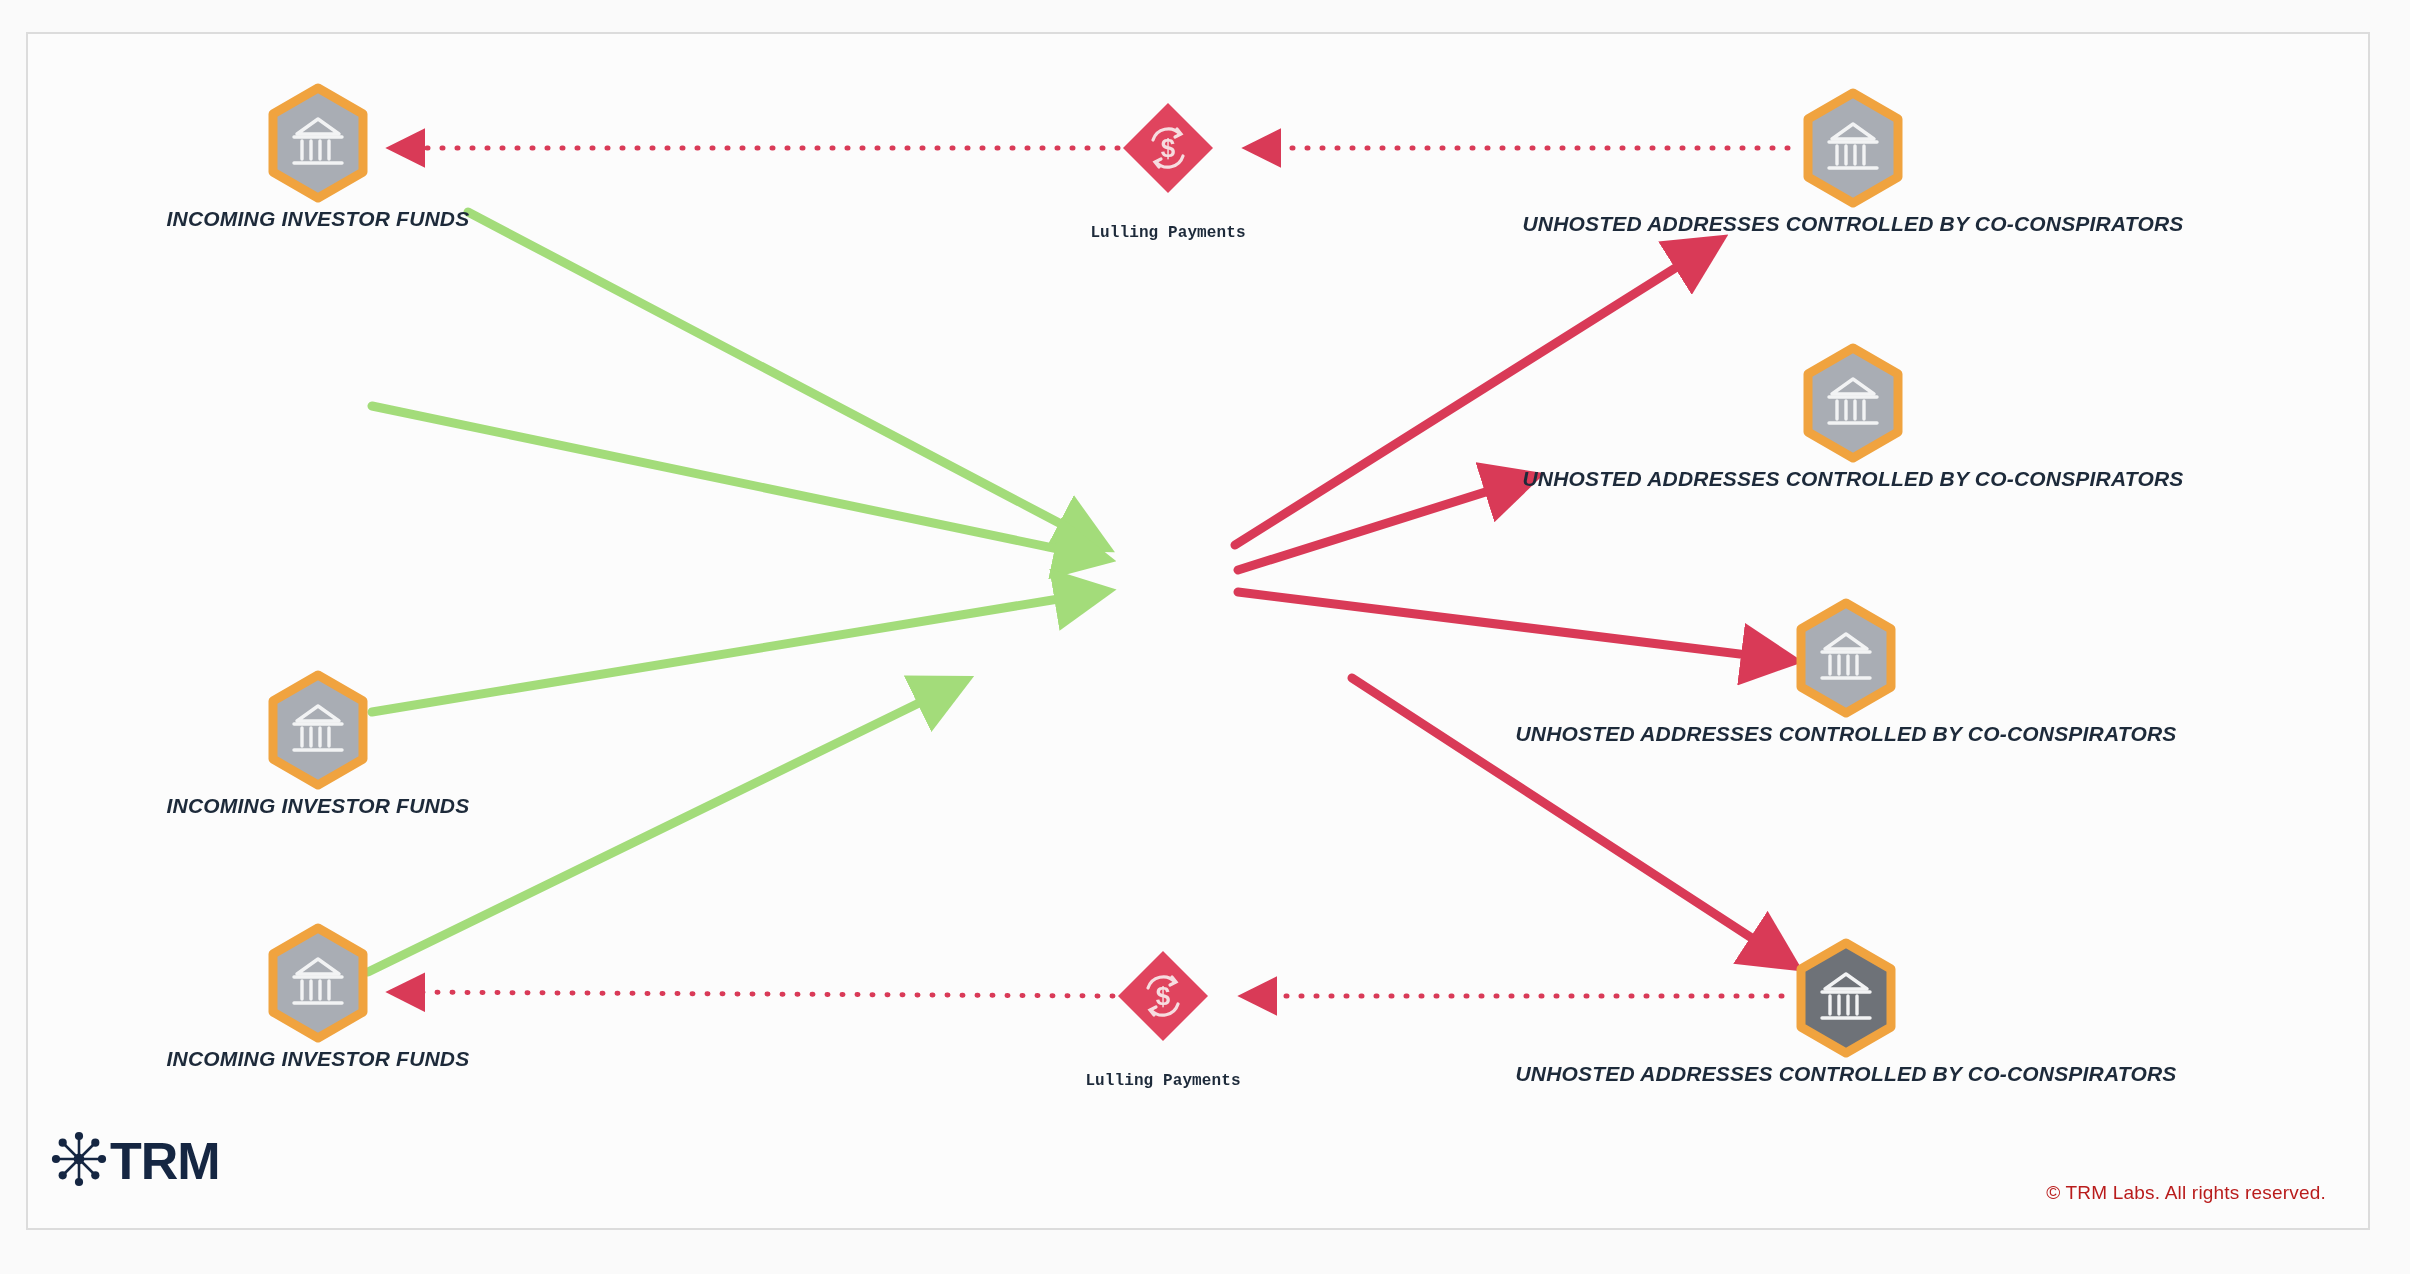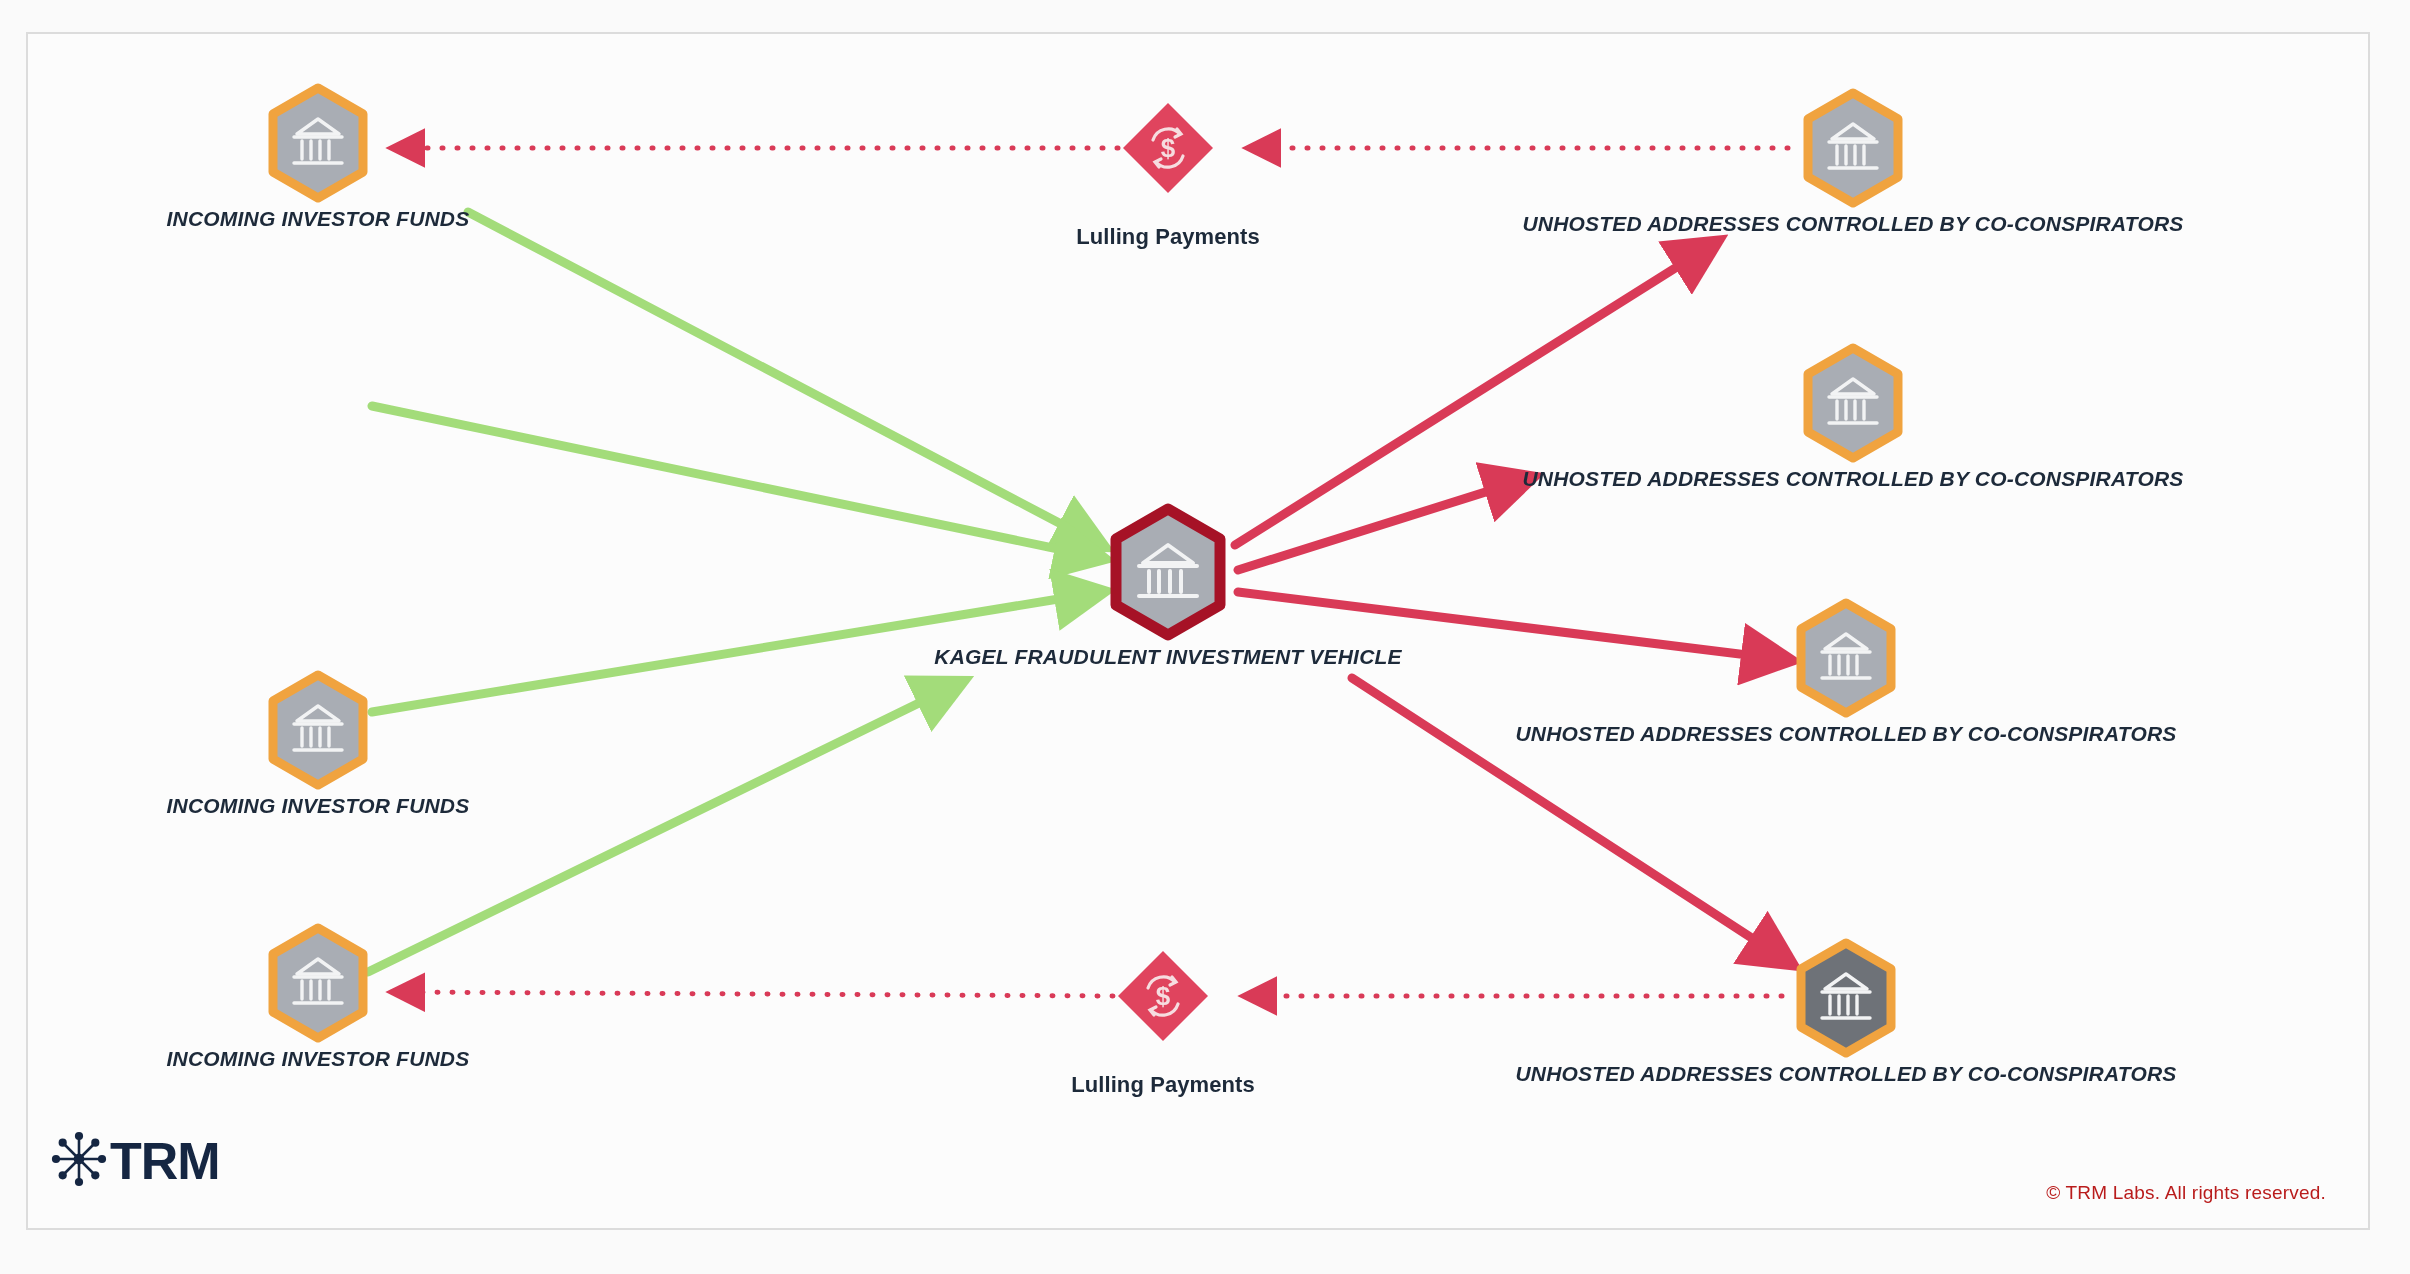--- a/index.html
+++ b/index.html
@@ -59,22 +59,23 @@
     font-size: 21px;
     font-weight: 700;
     font-style: italic;
     letter-spacing: 0.2px;
     color: #1d2a3a;
     text-align: center;
   }
   .node-label.plain {
     font-style: normal;
     font-weight: 700;
-    font-size: 22px;
+    font-size: 16px;
     letter-spacing: 0.1px;
+    font-family: Liberation Mono, monospace;
   }
   .diamondwrap {
     position: relative;
     width: 96px;
     height: 96px;
     margin: 0 auto;
   }
   
   #logo {
     position: absolute;
@@ -208,37 +209,20 @@
           <line x1="47" y1="58" x2="47" y2="76"></line>
           <line x1="56" y1="58" x2="56" y2="76"></line>
           <line x1="65" y1="58" x2="65" y2="76"></line>
           <line x1="30" y1="80" x2="78" y2="80"></line>
         </g>
       </svg>
     </div>
     <div class="node-label">INCOMING INVESTOR FUNDS</div>
   </div>
 
-  <div class="node" style="left:1168px; top:572px;">
-    <div class="hexwrap" style="width:126px;height:138px;">
-      <svg width="126" height="138" viewBox="0 0 126 138">
-        <polygon points="63,6 115,36 115,102 63,132 11,102 11,36" fill="#a9adb4" stroke="#a61226" stroke-width="11" stroke-linejoin="round"></polygon>
-        <g fill="none" stroke="#f2f3f4" stroke-width="4" stroke-linecap="round">
-          <path d="M38 60 L63 42 L88 60 Z" stroke-linejoin="round"></path>
-          <line x1="34" y1="63" x2="92" y2="63"></line>
-          <line x1="44" y1="68" x2="44" y2="89"></line>
-          <line x1="54" y1="68" x2="54" y2="89"></line>
-          <line x1="65" y1="68" x2="65" y2="89"></line>
-          <line x1="76" y1="68" x2="76" y2="89"></line>
-          <line x1="34" y1="93" x2="92" y2="93"></line>
-        </g>
-      </svg>
-    </div>
-    <div class="node-label" style="top:142px;">KAGEL FRAUDULENT INVESTMENT VEHICLE</div>
-  </div>
 
   <div class="node" style="left:1168px; top:148px;">
     <div class="diamondwrap">
       <svg width="96" height="96" viewBox="0 0 96 96">
         <polygon points="48,3 93,48 48,93 3,48" fill="#e0445e"></polygon>
         <g fill="none" stroke="#f6dde0" stroke-width="3.2" stroke-linecap="round">
           <path d="M33 40 a16 16 0 0 1 27 -6"></path>
           <path d="M63 56 a16 16 0 0 1 -27 6"></path>
           <path d="M57 29 l4 5 -6 3"></path>
           <path d="M39 67 l-4 -5 6 -3"></path>

